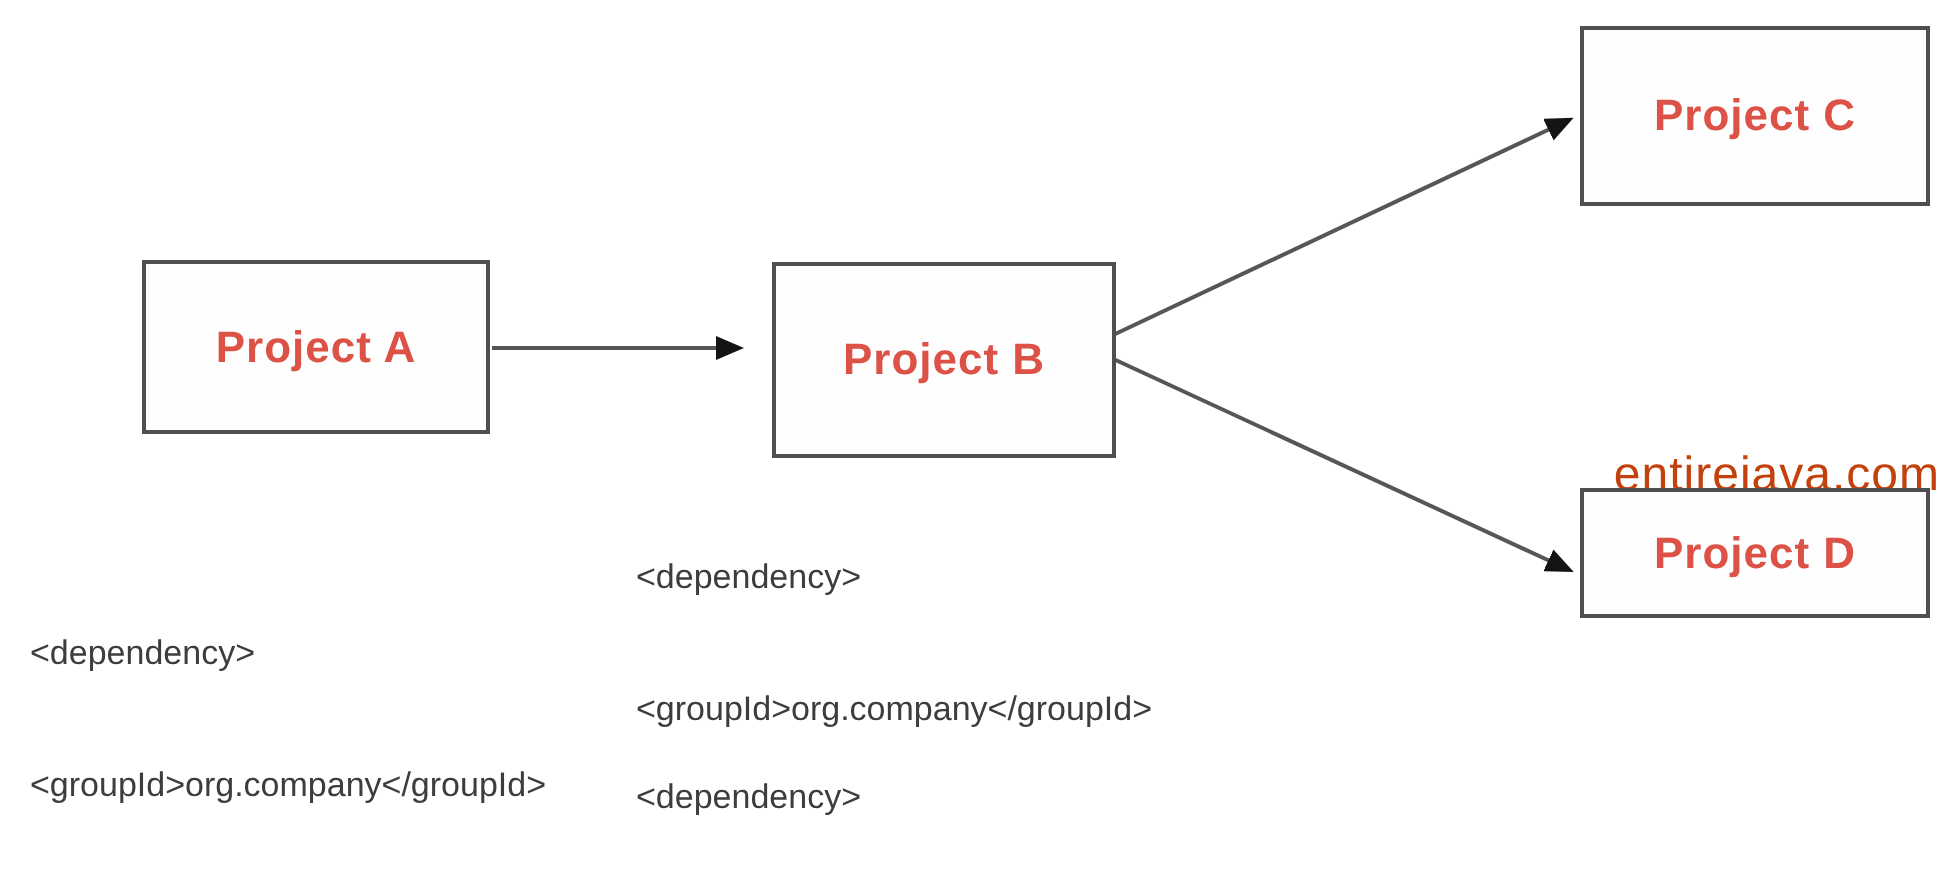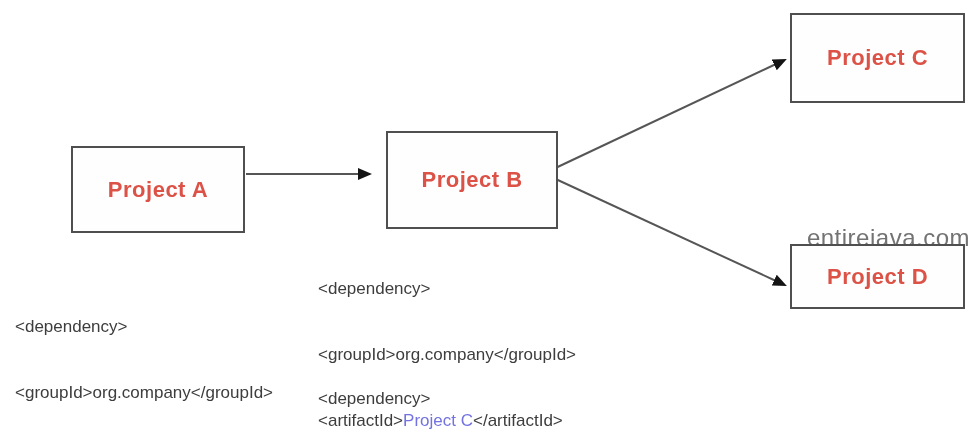--- a/index.html
+++ b/index.html
@@ -24,39 +24,39 @@
     justify-content: center;
     z-index: 2;
     box-sizing: border-box;
   }
   .node-label {
     color: #dc5247;
     font-weight: bold;
     font-size: 22px;
     letter-spacing: 0.5px;
   }
-  #node-a { left: 71px;  top: 130px; width: 174px; height: 87px; margin-top: 16px; }
+  #node-a { left: 71px;  top: 130px; width: 174px; height: 87px; }
   #node-b { left: 386px; top: 131px; width: 172px; height: 98px; }
   #node-c { left: 790px; top: 13px;  width: 175px; height: 90px; }
   #node-d { left: 790px; top: 244px; width: 175px; height: 65px; }
 
   .arrows {
     position: absolute;
     left: 0; top: 0;
     width: 977px; height: 435px;
     z-index: 1;
     pointer-events: none;
   }
 
   .watermark {
     position: absolute;
     right: 7px;
     top: 224px;
     font-size: 24px;
-    color: #737373;
+    color: #c2410c;
     z-index: 0;
     letter-spacing: 0.5px;
   }
 
   .code-block {
     position: absolute;
     font-size: 17px;
     line-height: 22px;
     color: #3d3d3d;
     white-space: pre;
@@ -101,21 +101,20 @@
   <div class="code-block" id="code-block-b">
     <div class="code-line"><span>&lt;dependency&gt;</span></div>
     <div class="code-line"><span>&lt;groupId&gt;org.company&lt;/groupId&gt;</span></div>
     
     
   </div>
 
   <div class="code-block" id="code-block-c">
     <div class="code-line"><span>&lt;dependency&gt;</span></div>
     <div class="code-line"><span>&lt;groupId&gt;org.company&lt;/groupId&gt;</span></div>
-    <div class="code-line"><span>&lt;artifactId&gt;</span><span class="hl">Project C</span><span>&lt;/artifactId&gt;</span></div>
     
   </div>
 
   <div class="code-block" id="code-block-d">
     <div class="code-line"><span>&lt;dependency&gt;</span></div>
     
     
     
   </div>
 

